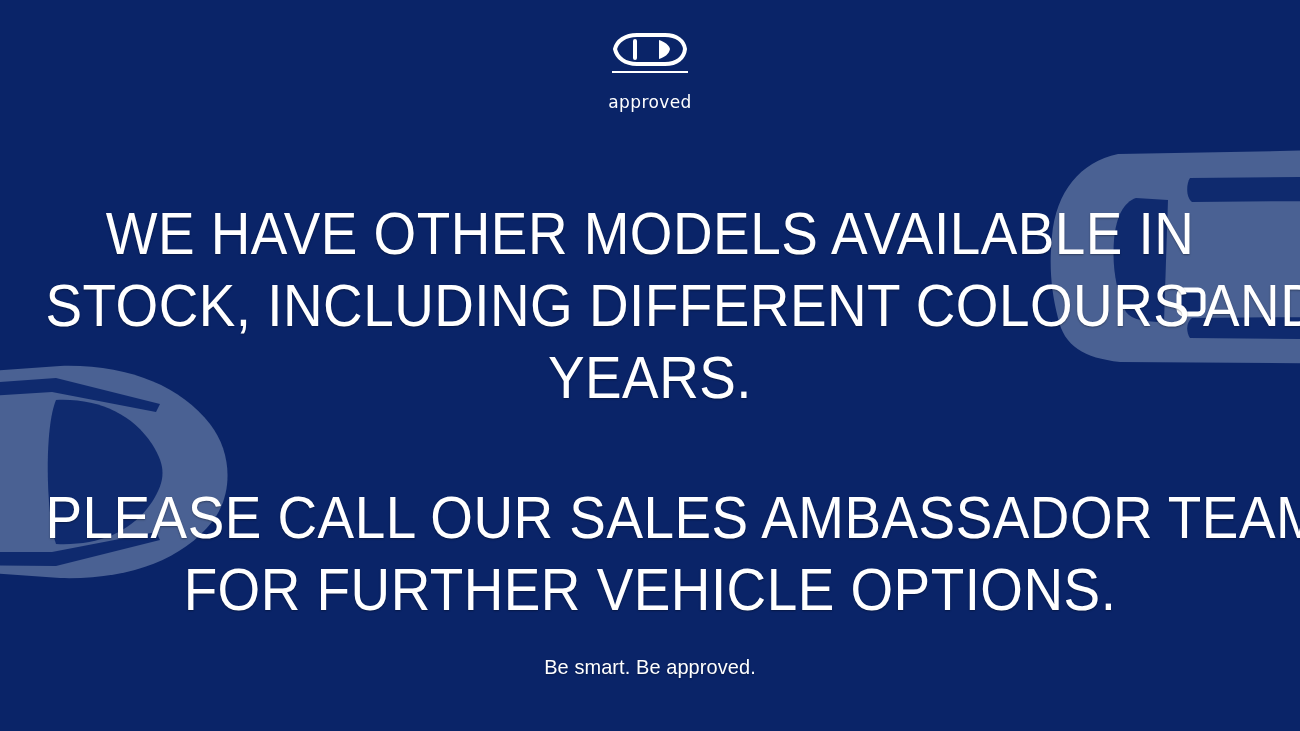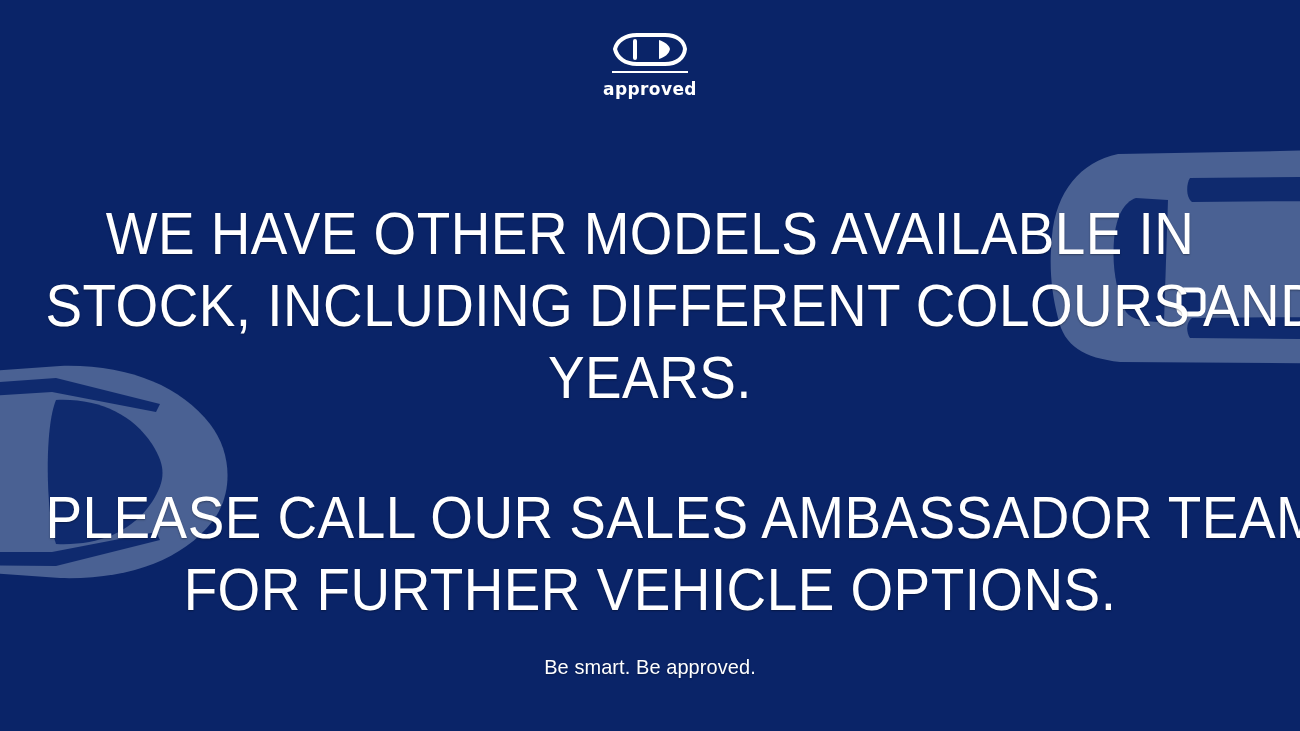--- a/index.html
+++ b/index.html
@@ -54,26 +54,26 @@
     width: 74px;
     height: 33px;
   }
   .logo-rule {
     width: 76px;
     height: 2px;
     background: #ffffff;
     margin-top: 5px;
   }
   .logo-word {
-    margin-top: 6px;
+    margin-top: 19px;
     color: #ffffff;
     font-size: 17px;
     letter-spacing: 0.4px;
     font-family: "DejaVu Sans", sans-serif;
-    font-weight: 700;
+    font-weight: 400;
   }
 
   
   .content {
     position: absolute;
     top: 0;
     left: 0;
     width: 100%;
     height: 100%;
   }

